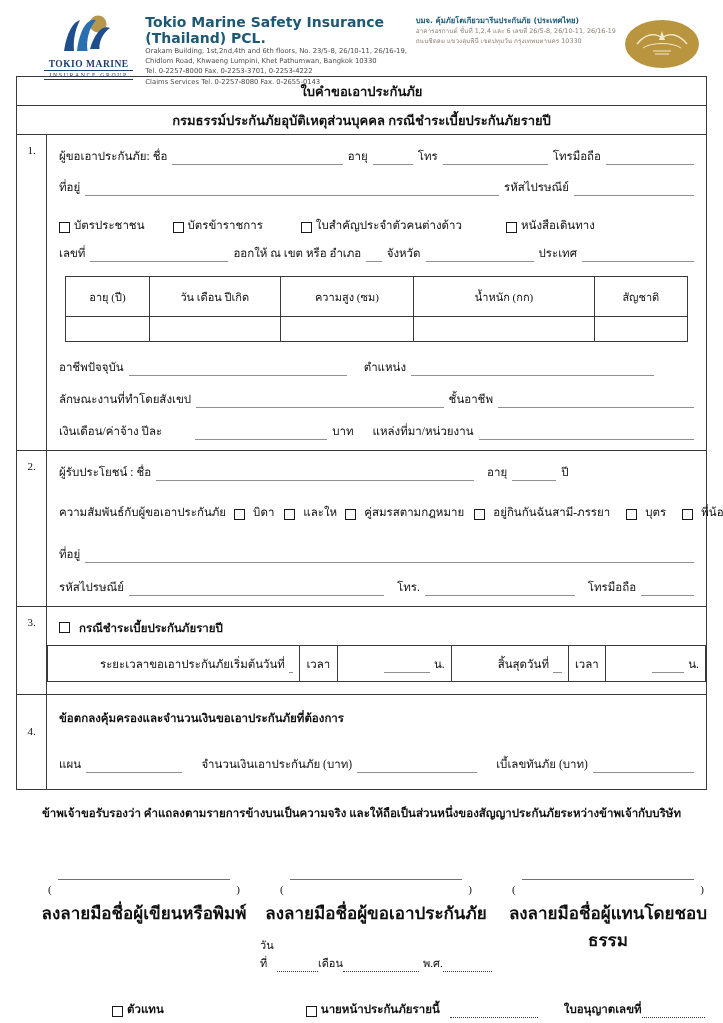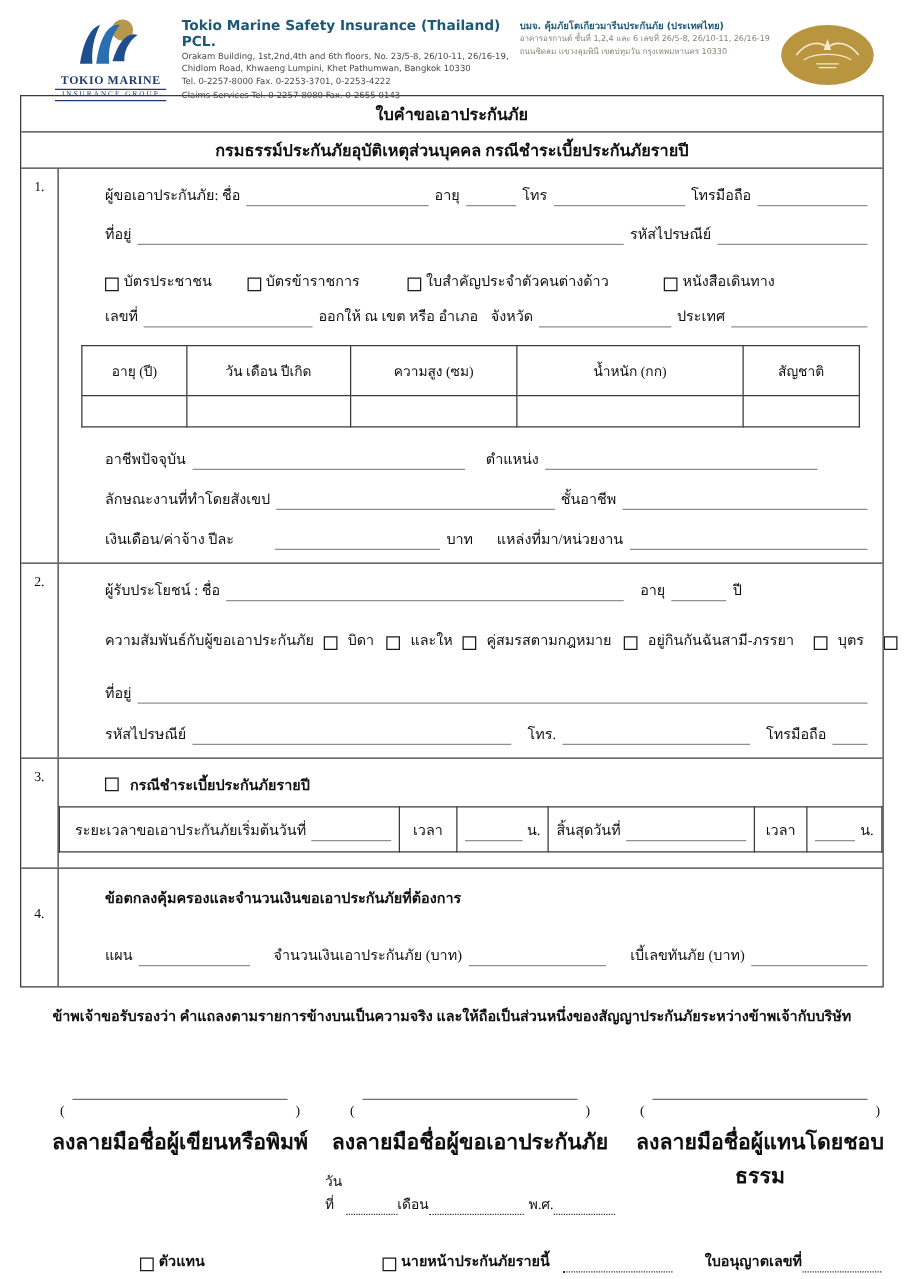--- a/index.html
+++ b/index.html
@@ -12,50 +12,50 @@
     font-family: "Liberation Serif", "DejaVu Serif", serif;
     color: #101010;
     overflow: hidden;
   }
   
   .header { display: flex; align-items: flex-start; padding: 14px 22px 0 44px; height: 76px; }
   .logo { width: 94px; text-align: center; }
   .logo-name { font-family: "Liberation Serif", serif; font-size: 9.5px; font-weight: bold; letter-spacing: .5px; color: #1f3b70; margin-top: 1px; }
   .logo-group { font-size: 5.8px; letter-spacing: 1.6px; color: #1f3b70; border-top: 1px solid #1f3b70; border-bottom: 1px solid #1f3b70; padding: 1px 0; margin-top: 1px; }
   .company-en { margin-left: 12px; width: 276px; font-family: "DejaVu Sans", sans-serif; }
-  .company-en .cname { font-size: 11px; font-weight: bold; color: #1d5875; }
+  .company-en .cname { font-size: 14px; font-weight: bold; color: #1d5875; }
   .company-en .cline { font-size: 6.8px; color: #4a4a4a; line-height: 1.5; }
   .company-th { margin-left: 8px; width: 218px; font-family: "DejaVu Sans", sans-serif; }
   .company-th .cname { font-size: 7.6px; font-weight: bold; color: #1d5875; }
   .company-th .cline { font-size: 6.4px; color: #8a7f72; line-height: 1.6; }
   .emblem { margin-left: auto; margin-top: 4px; }
   
   .form-box { margin: 0 16px; border: 1.5px solid #3a3a3a; }
   .form-title, .form-subtitle { text-align: center; font-weight: bold; font-size: 13px; padding: 4px 0 3px; }
   .form-title { border-bottom: 1px solid #3a3a3a; }
   .form-subtitle { border-bottom: 1px solid #3a3a3a; }
   .section { display: flex; }
   .section + .section { border-top: 1px solid #3a3a3a; }
   .numcol { width: 30px; flex: 0 0 30px; border-right: 1px solid #3a3a3a; text-align: center; font-size: 11px; padding-top: 9px; }
   .scontent { flex: 1; padding: 4px 12px 10px; min-width: 0; }
-  .frow { display: flex; align-items: flex-end; gap: 5px; font-size: 11.5px; white-space: nowrap; margin-left: 25px; }
+  .frow { display: flex; align-items: flex-end; gap: 5px; font-size: 11.5px; white-space: nowrap; }
   .blank { display: inline-block; border-bottom: 1px solid #8f8f8f; height: 13px; }
   .grow { flex: 1 1 auto; }
   .cb { display: inline-block; width: 11px; height: 11px; border: 1.3px solid #1a1a1a; background: #fff; flex: 0 0 auto; margin-bottom: 1px; }
   .cbl { margin-left: 4px; }
   
   .ptable { width: calc(100% - 12px); margin: 14px 6px 0; border-collapse: collapse; }
   .ptable th, .ptable td { border: 1px solid #3a3a3a; font-size: 11px; font-weight: normal; text-align: center; }
   .ptable th { height: 40px; vertical-align: middle; }
   .ptable td { height: 25px; }
   
   .s3table { width: 100%; border-collapse: collapse; margin-top: 8px; margin-bottom: 12px; }
   .s3table td { border: 1px solid #3a3a3a; height: 36px; vertical-align: middle; font-size: 11.5px; padding: 0 6px; }
   .s3table td.ctr { text-align: center; }
-  .s3cell { display: flex; align-items: flex-end; gap: 4px; white-space: nowrap; }
+  .s3cell { display: flex; align-items: flex-end; gap: 4px; white-space: nowrap; margin-left: 40px; }
   
   .declaration { text-align: center; font-weight: bold; font-size: 11.5px; margin-top: 14px; }
   .signatures { display: flex; padding-left: 28px; margin-top: 44px; }
   .sigcol { width: 232px; flex: 0 0 232px; }
   .sigline { width: 172px; margin: 0 auto; border-bottom: 1px solid #707070; height: 14px; }
   .parenrow { width: 192px; margin: 3px auto 0; display: flex; justify-content: space-between; font-size: 11px; }
   .siglabel { text-align: center; font-weight: bold; font-size: 17px; margin-top: 4px; }
   .daterow { display: flex; justify-content: center; align-items: flex-end; font-size: 11px; margin-top: 10px; gap: 0; }
   .dotfill { display: inline-block; border-bottom: 1.2px dotted #333; height: 12px; }
   .agent-row { display: flex; align-items: flex-end; margin-top: 28px; padding: 0 18px 0 112px; font-size: 11.5px; font-weight: bold; }

